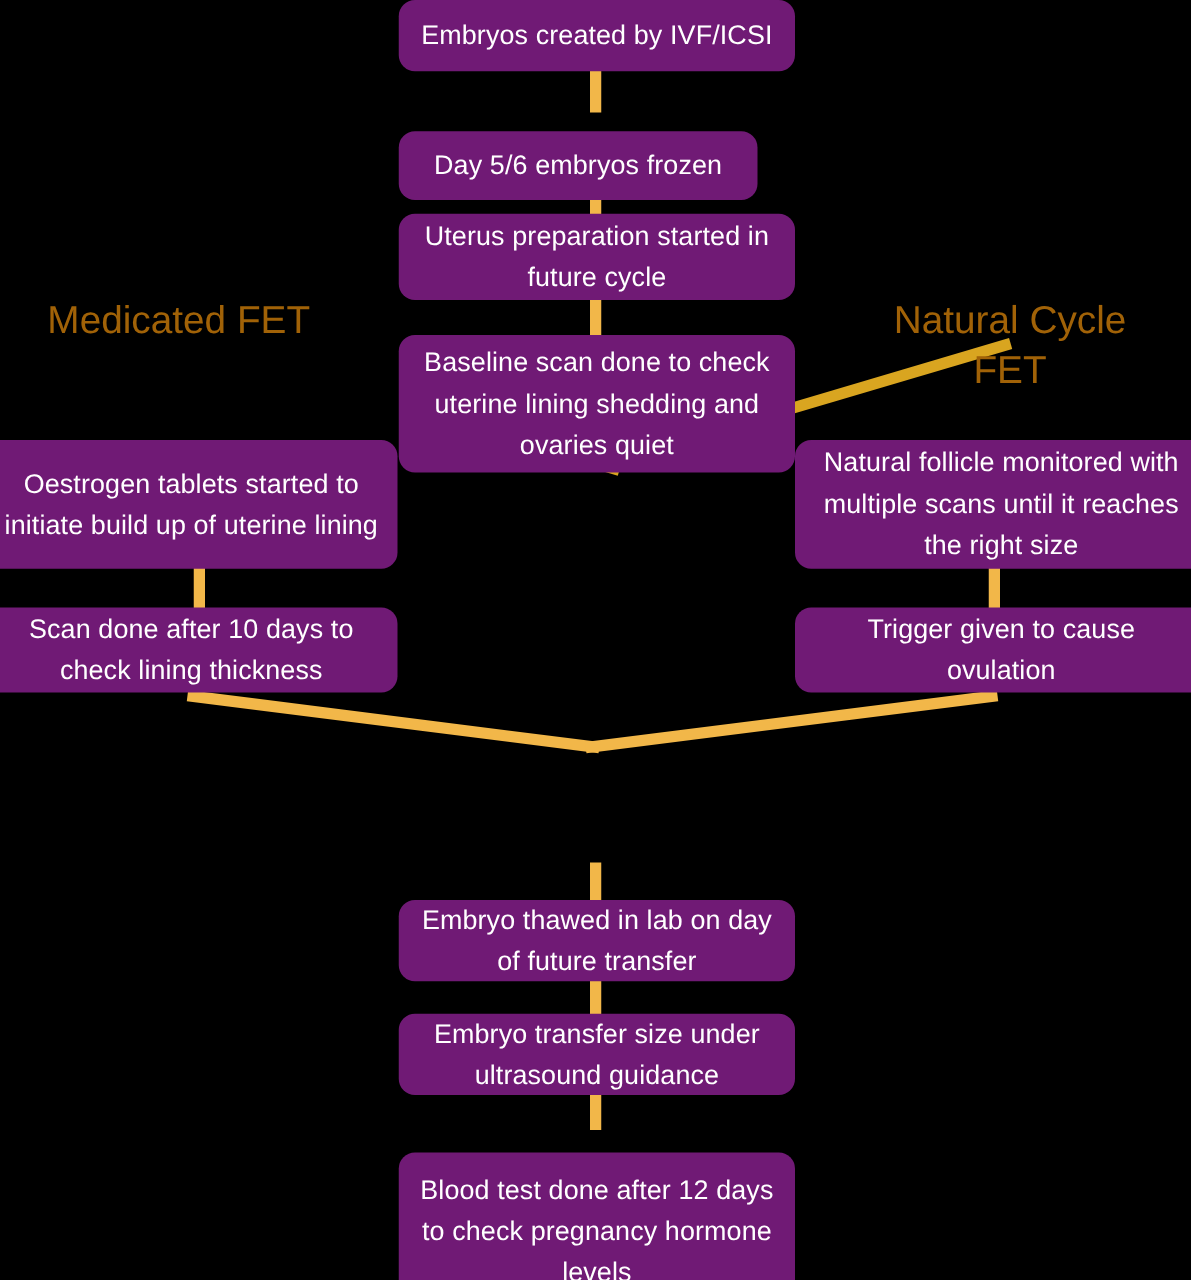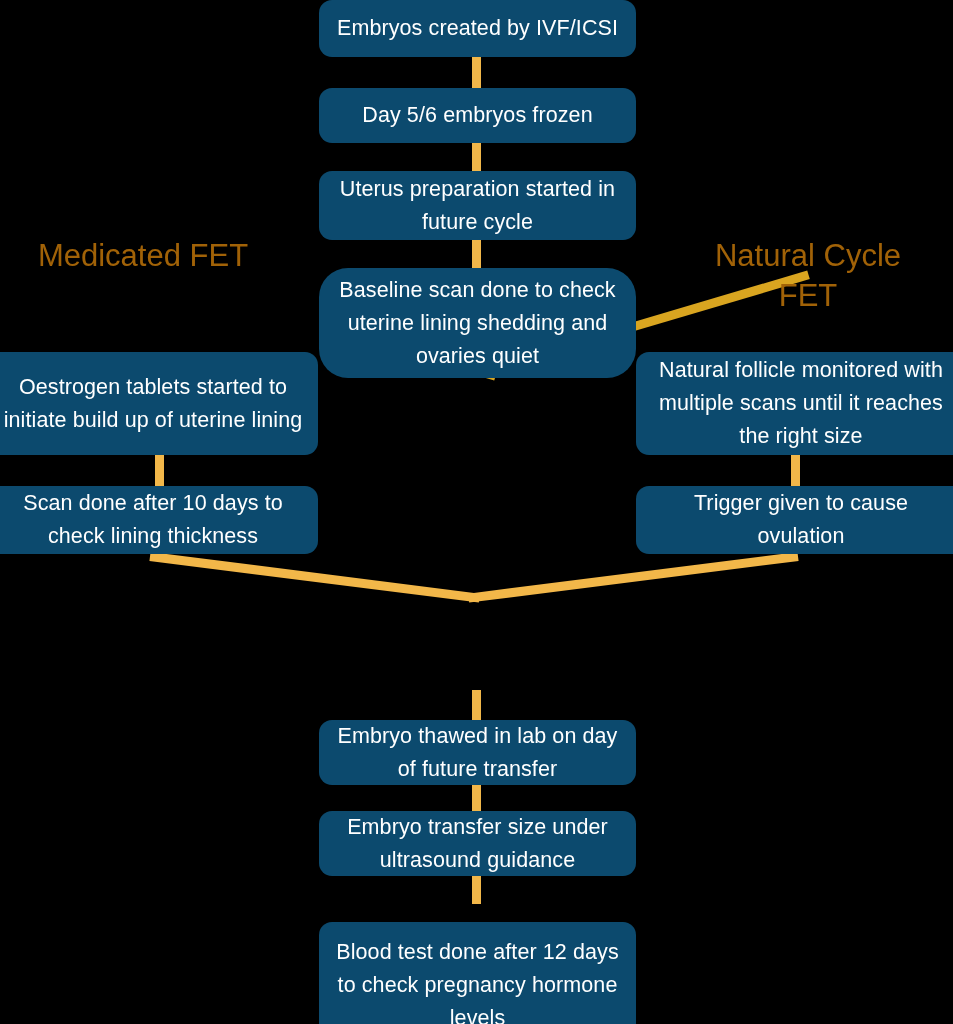--- a/index.html
+++ b/index.html
@@ -10,21 +10,21 @@
   #canvas {
     position: relative;
     width: 953px;
     height: 1024px;
     background: #000000;
     overflow: hidden;
     font-family: "Liberation Sans", sans-serif;
   }
   .node {
     position: absolute;
-    background: #0c4a6e;
+    background: #701a75;
     border-radius: 13px;
     color: #FFFFFF;
     display: flex;
     align-items: center;
     justify-content: center;
     text-align: center;
     font-size: 21.5px;
     line-height: 33px;
     box-sizing: border-box;
     padding: 4px 14px;
@@ -82,29 +82,29 @@
   <div class="conn-v" style="left:472px; top:874px; height:30px;"></div>
 
   <div class="branch-title" style="left:14px; top:236px; width:258px;">Medicated FET</div>
   <div class="branch-title" style="left:680px; top:236px; width:256px;">Natural Cycle
 FET</div>
 
   <div class="node" style="left:319px; top:0px; width:317px; height:57px;">
     <span>Embryos created by IVF/ICSI</span>
   </div>
 
-  <div class="node" style="left:319px; top:88px; width:317px; height:55px;">
+  <div class="node" style="left:319px; top:105px; width:287px; height:55px;">
     <span>Day 5/6 embryos frozen</span>
   </div>
 
   <div class="node" style="left:319px; top:171px; width:317px; height:69px;">
     <span>Uterus preparation started in future cycle</span>
   </div>
 
-  <div class="node" style="left:319px; top:268px; width:317px; height:110px;border-radius:29px;">
+  <div class="node" style="left:319px; top:268px; width:317px; height:110px;">
     <span>Baseline scan done to check uterine lining shedding and ovaries quiet</span>
   </div>
 
   <div class="node" style="left:-12px; top:352px; width:330px; height:103px;">
     <span>Oestrogen tablets started to initiate build up of uterine lining</span>
   </div>
 
   <div class="node" style="left:-12px; top:486px; width:330px; height:68px;">
     <span>Scan done after 10 days to check lining thickness</span>
   </div>

